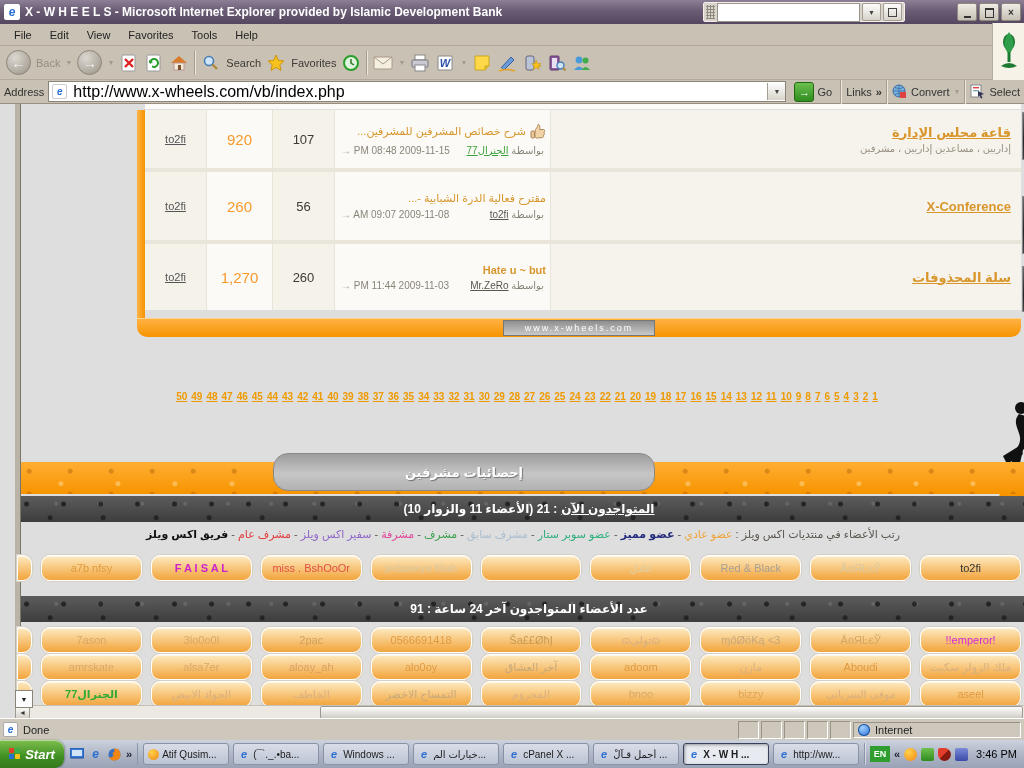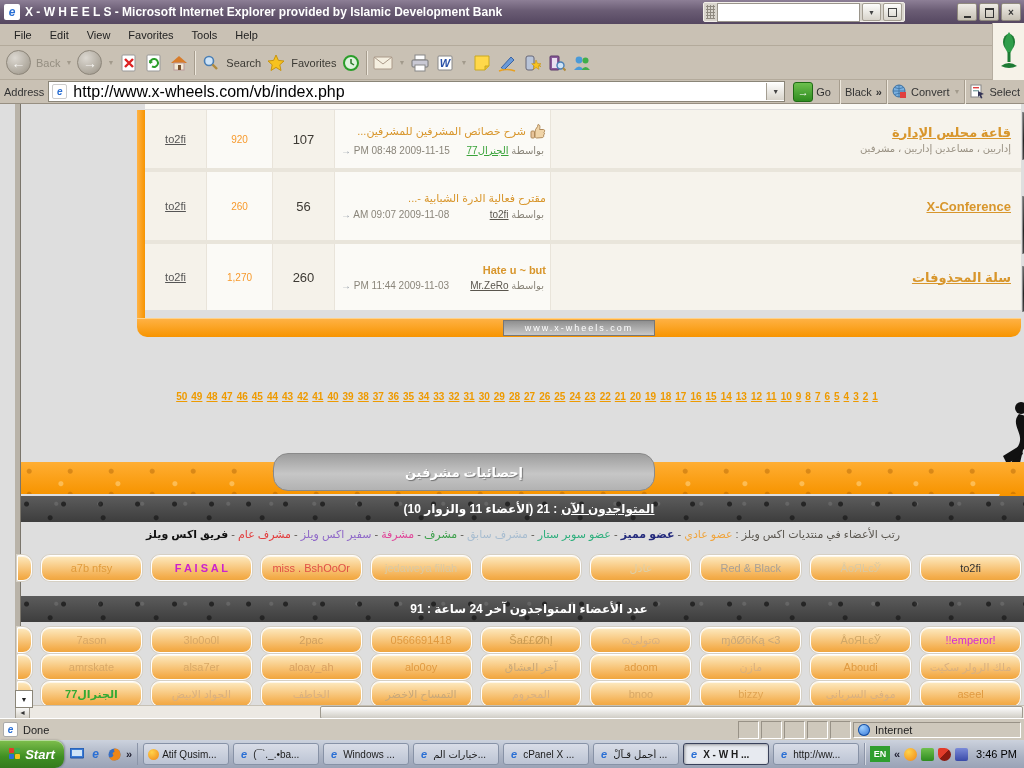--- a/index.html
+++ b/index.html
@@ -55,21 +55,21 @@
   .redge{position:absolute;right:0;top:0;bottom:0;width:2px;background:#b9b3a8;}
   .topcut{position:absolute;left:130px;top:0;width:876px;height:5px;background:#fbfaf6;}
   .orange-strip{position:absolute;left:122px;top:6px;width:8px;height:208px;background:linear-gradient(90deg,#ffb347,#f79400);}
   .forum-rows{position:absolute;left:130px;top:6px;width:876px;}
   .frow{display:grid;grid-template-columns:62px 66px 62px 216px 1fr;}
   .fsep{height:4px;background:#e9e5db;}
   .fc{border-right:1px solid #e9e4da;display:flex;align-items:center;justify-content:center;background:#fbfaf6;}
   .fc-mod,.fc-n2{background:#f5f2ea;}
   .fc-forum{background:#f6f3ec;border-right:none;}
   .flink{color:#555;text-decoration:underline;cursor:pointer;}
-  .num1{color:#f79a2d;font-size:10px;}
+  .num1{color:#f79a2d;font-size:15px;}
   .num2{color:#3d3a34;font-size:13px;}
   .fc-last{flex-direction:column;justify-content:center;align-items:stretch;gap:4px;padding:0 4px;box-sizing:border-box;}
   .lp1{display:flex;justify-content:flex-end;align-items:center;gap:4px;}
   .lp-title{color:#d8962c;direction:rtl;cursor:pointer;}
   .lp-title.b{font-weight:bold;}
   .lp2{display:flex;justify-content:space-between;align-items:center;font-size:10px;color:#8a857a;padding:0 2px;}
   .lp-arrow{color:#98a0aa;font-weight:bold;cursor:pointer;}
   .lp-by a{cursor:pointer;text-decoration:underline;}
   .fc-forum{flex-direction:column;align-items:flex-end;justify-content:center;padding-right:10px;box-sizing:border-box;}
   .forum-link{color:#d8962c;font-weight:bold;font-size:13px;text-decoration:underline;direction:rtl;cursor:pointer;}
@@ -300,21 +300,21 @@
     <span class="addr-box">
       <span class="ie-e" style="width:13px;height:13px;font-size:10px;border:1px solid #ccc;">e</span>
       <input value="http://www.x-wheels.com/vb/index.php" style="">
       <span class="addr-drop">▼</span>
     </span>
     <span class="go-btn">
       <span class="go-sq">→</span>
       <span>Go</span>
     </span>
     <span class="vsep"></span>
-    <span>Black</span>
+    <span>Links</span>
     <span style="font-weight:bold;">»</span>
     <span class="vsep"></span>
     <span class="ticn" style="width:15px;height:15px;">
       <svg width="15" height="15" viewBox="0 0 15 15">
           <circle cx="7" cy="7" r="6" fill="#7ab0e0" stroke="#3a6fa0"></circle>
           <path d="M1 7 H13 M7 1 V13 M2.5 3.5 Q7 6 11.5 3.5 M2.5 10.5 Q7 8 11.5 10.5" stroke="#3a6fa0" fill="none" stroke-width=".8"></path>
           <rect x="8" y="8" width="6" height="6" fill="#e04040"></rect>
         </svg>
     </span>
     <span>Convert</span>

